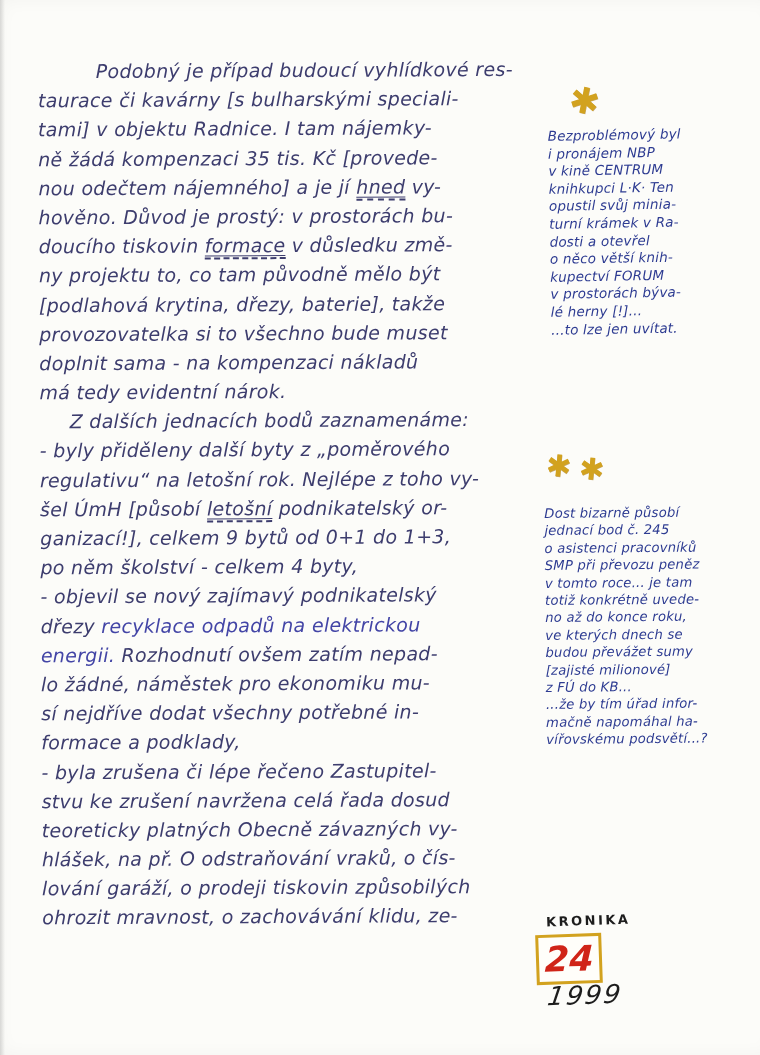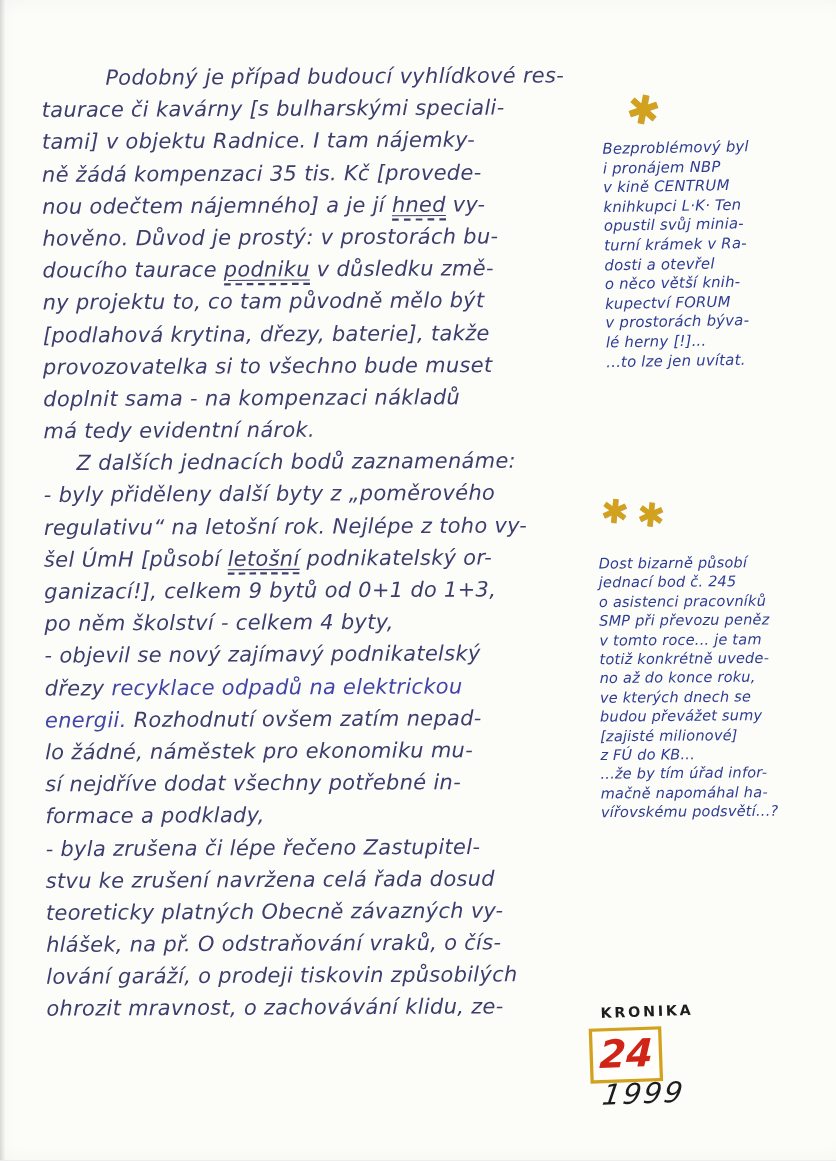--- a/index.html
+++ b/index.html
@@ -98,21 +98,21 @@
 <div class="page">
   <div class="scan-edge"></div>
 
   <div class="main-text">
       <div class="line indent-para"><span>Podobný je případ budoucí vyhlídkové res-</span></div>
       <div class="line"><span>taurace či kavárny [s bulharskými speciali-</span></div>
       <div class="line"><span>tami] v objektu Radnice. I tam nájemky-</span></div>
       <div class="line"><span>ně žádá kompenzaci 35 tis. Kč [provede-</span></div>
       <div class="line"><span>nou odečtem nájemného] a je jí </span><span class="u">hned</span><span> vy-</span></div>
       <div class="line"><span>hověno. Důvod je prostý: v prostorách bu-</span></div>
-      <div class="line"><span>doucího taurace </span><span class="u">podniku</span><span> v důsledku změ-</span></div>
+      <div class="line"><span>doucího tiskovin </span><span class="u">formace</span><span> v důsledku změ-</span></div>
       <div class="line"><span>ny projektu to, co tam původně mělo být</span></div>
       <div class="line"><span>[podlahová krytina, dřezy, baterie], takže</span></div>
       <div class="line"><span>provozovatelka si to všechno bude muset</span></div>
       <div class="line"><span>doplnit sama - na kompenzaci nákladů</span></div>
       <div class="line"><span>má tedy evidentní nárok.</span></div>
       <div class="line indent-small"><span>Z dalších jednacích bodů zaznamenáme:</span></div>
       <div class="line"><span>- byly přiděleny další byty z „poměrového</span></div>
       <div class="line"><span>regulativu“ na letošní rok. Nejlépe z toho vy-</span></div>
       <div class="line"><span>šel ÚmH [působí </span><span class="u">letošní</span><span> podnikatelský or-</span></div>
       <div class="line"><span>ganizací!], celkem 9 bytů od 0+1 do 1+3,</span></div>

